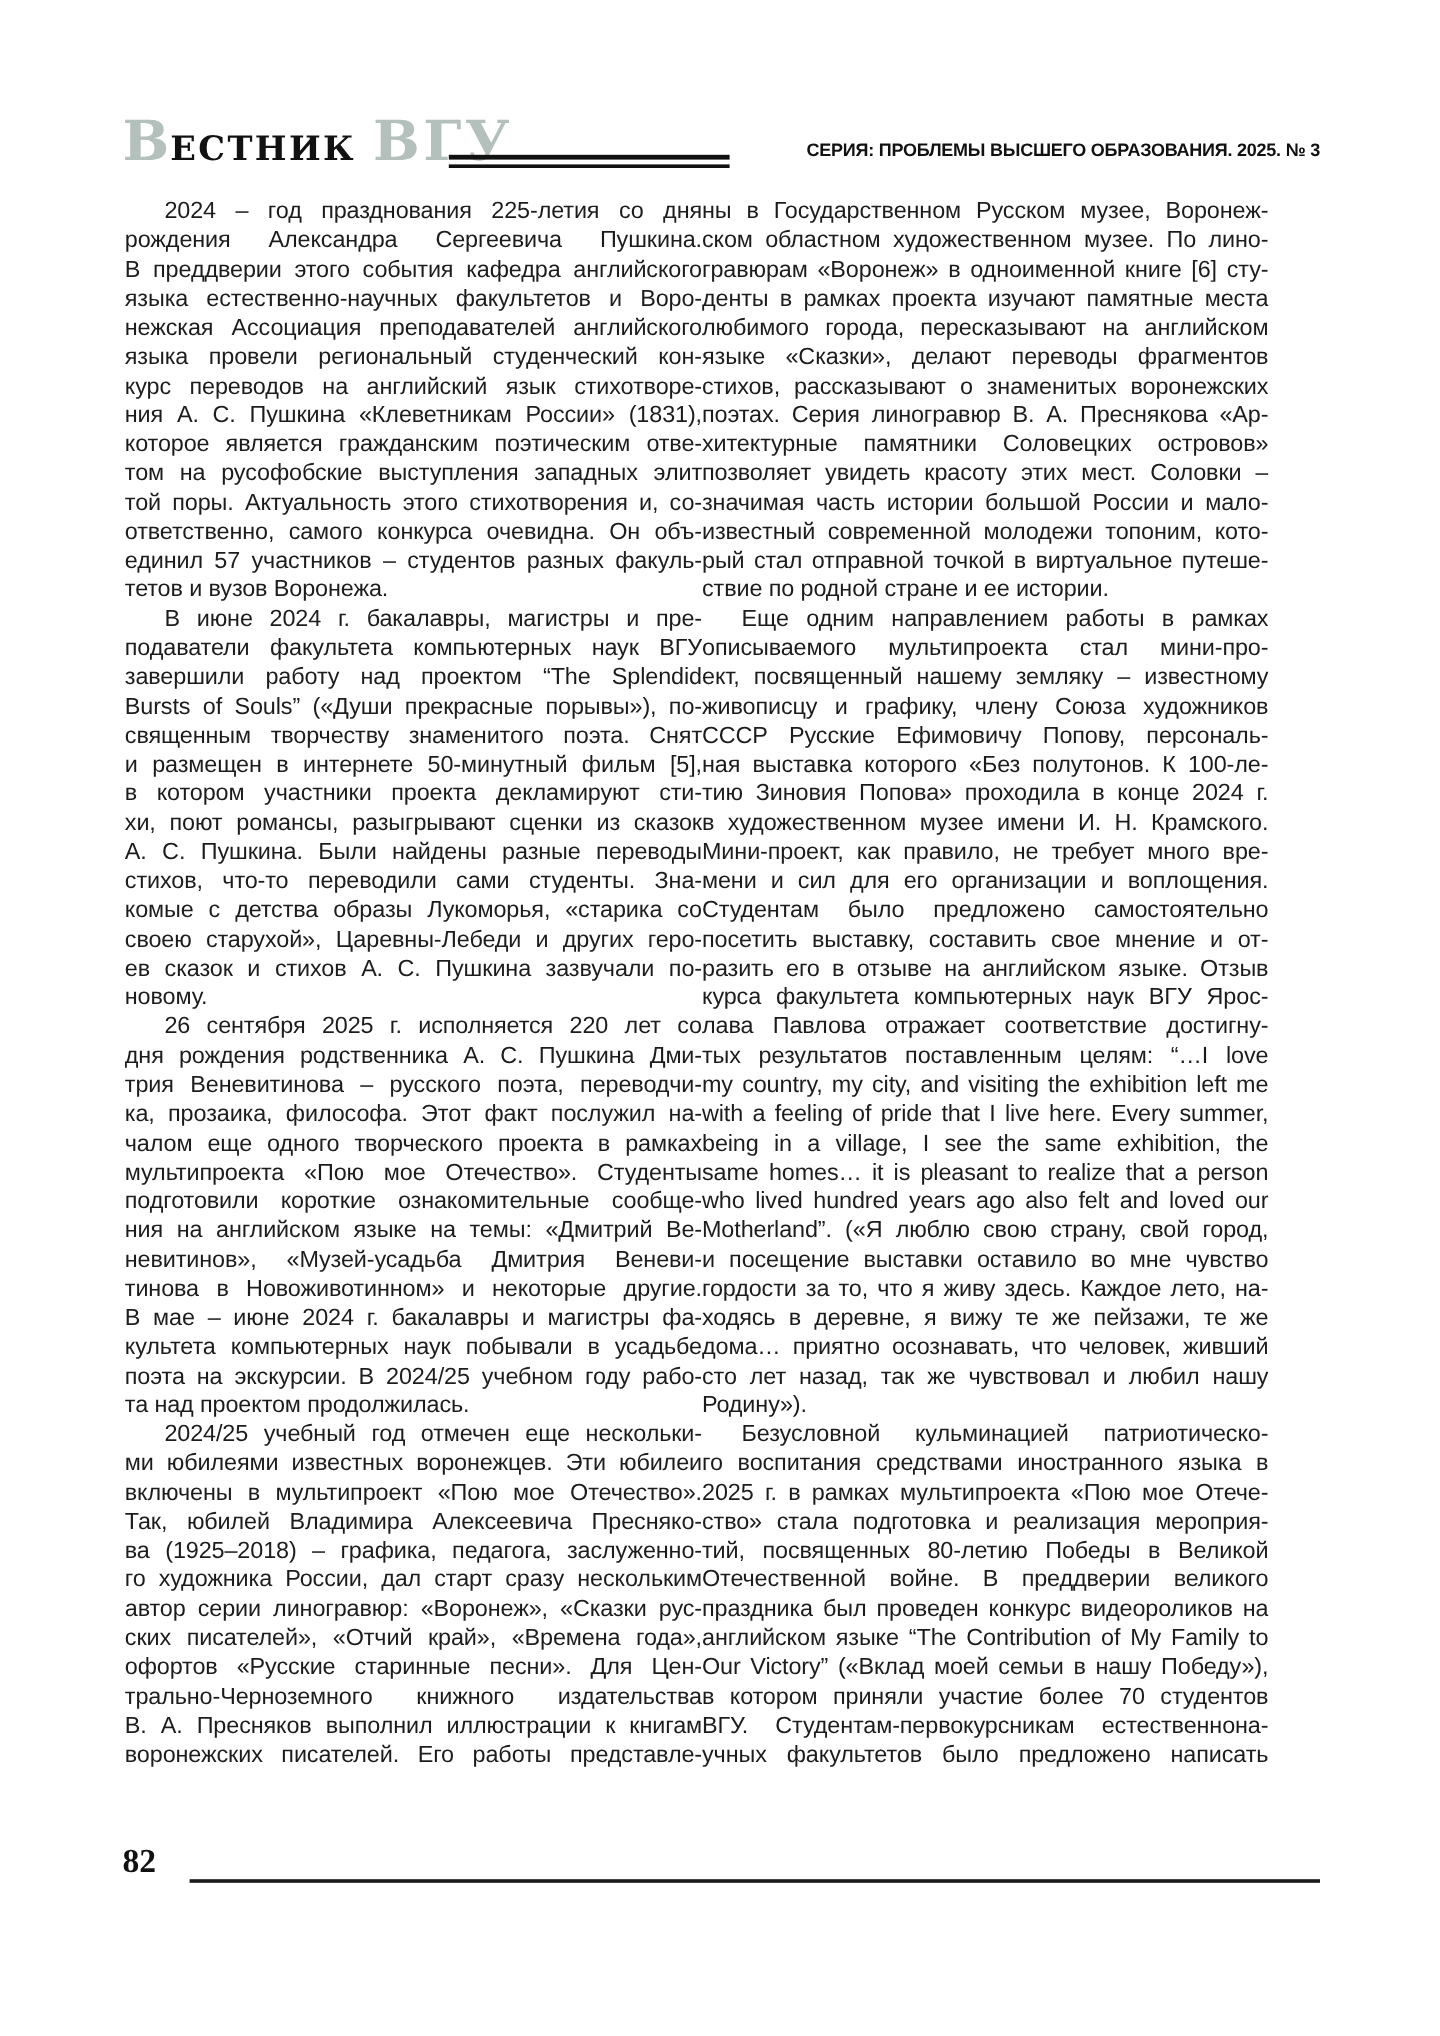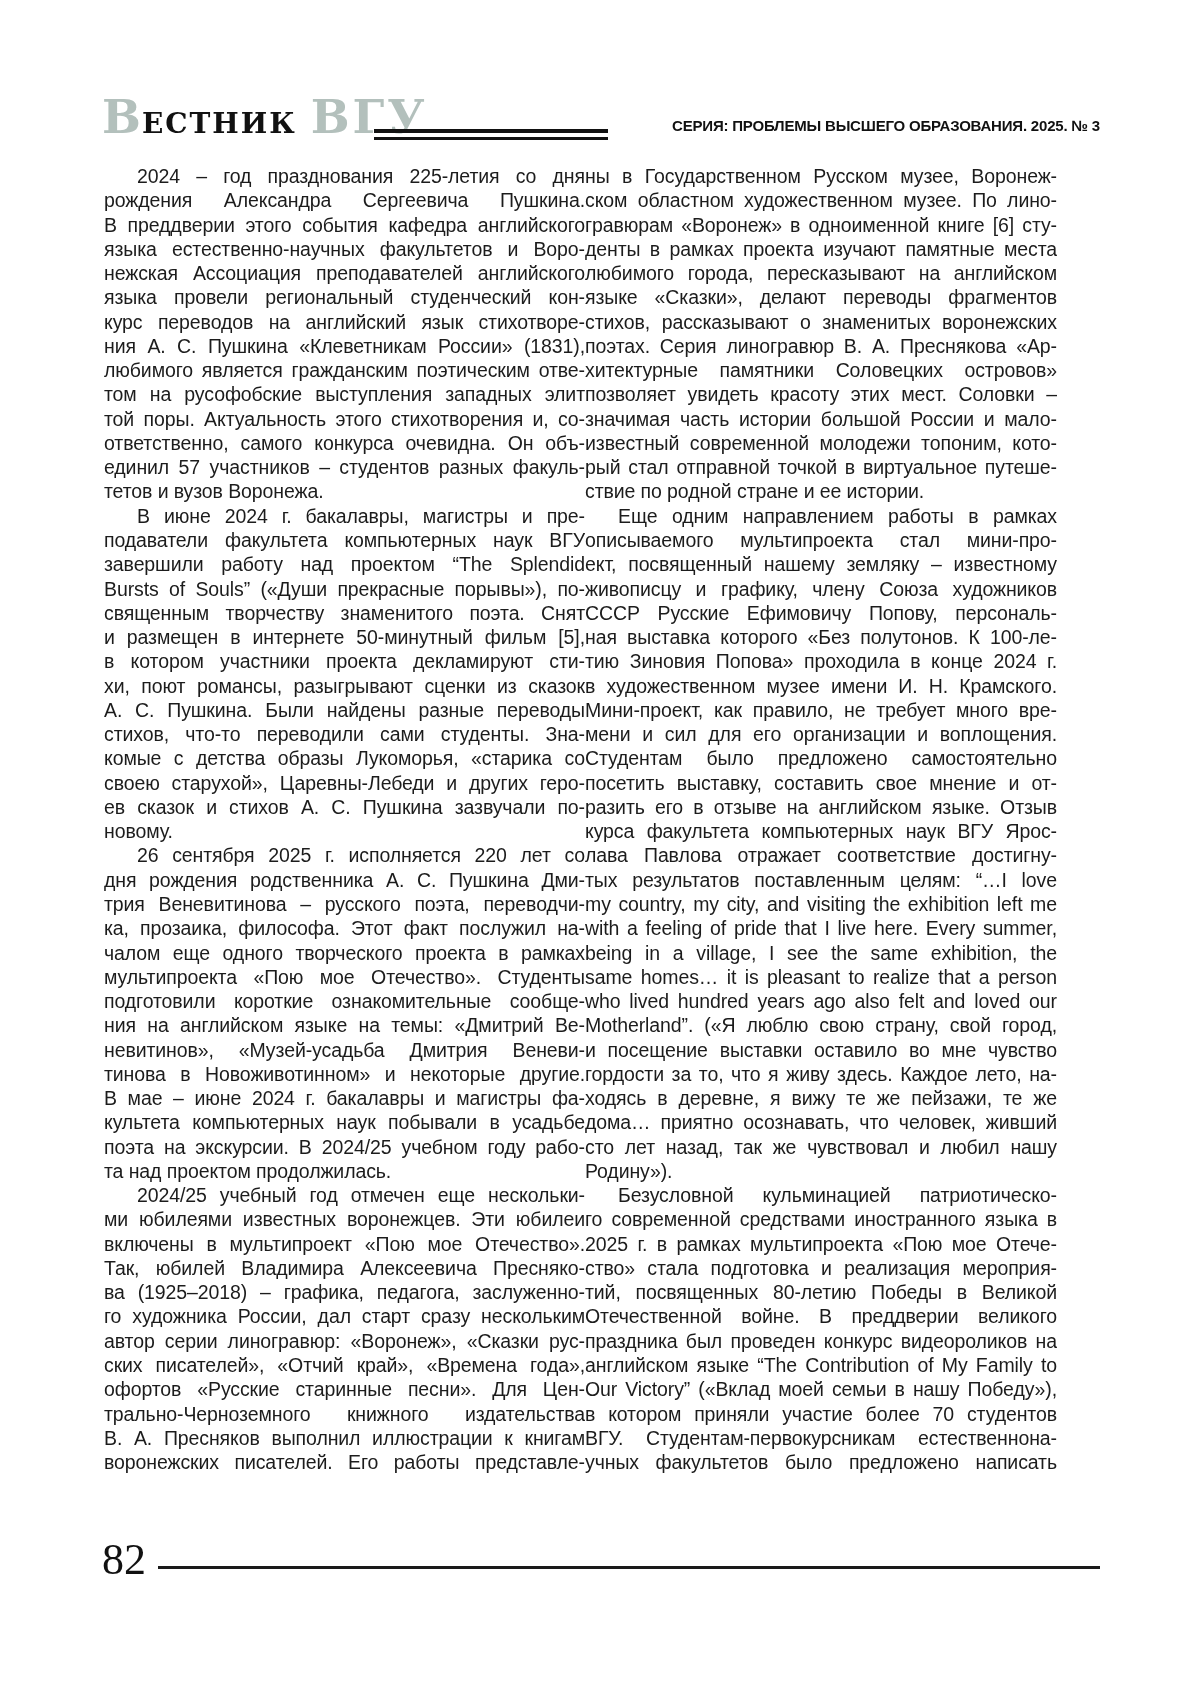--- a/index.html
+++ b/index.html
@@ -41,22 +41,22 @@
   .line{
     text-align:justify;text-align-last:justify;
     height:24.27px;overflow:hidden;white-space:normal;
     letter-spacing:-0.1px;
   }
   .line.lastline{text-align-last:left;}
   .para.indent .line:first-child{text-indent:33px;}
   
   .page-num{
     position:absolute;left:102px;top:1538px;
-    font-family:"Liberation Serif",serif;font-weight:normal;
-    font-size:44px;line-height:1;color:#111111;
+    font-family:"Liberation Serif",serif;font-weight:bold;
+    font-size:28px;line-height:1;color:#111111;
   }
   .footer-rule{
     position:absolute;left:158px;top:1566px;width:942px;height:0;
     border-top:3px solid #1a1a1a;
   }
 </style>
 </head>
 <body>
 
 <div class="page">
@@ -73,21 +73,21 @@
     <section class="col col-left" id="col-left">
         <div class="para indent">
           <div class="line">2024 – год празднования 225-летия со дня</div>
           <div class="line">рождения Александра Сергеевича Пушкина.</div>
           <div class="line">В преддверии этого события кафедра английского</div>
           <div class="line">языка естественно-научных факультетов и Воро-</div>
           <div class="line">нежская Ассоциация преподавателей английского</div>
           <div class="line">языка провели региональный студенческий кон-</div>
           <div class="line">курс переводов на английский язык стихотворе-</div>
           <div class="line">ния А. С. Пушкина «Клеветникам России» (1831),</div>
-          <div class="line">любимого является гражданским поэтическим отве-</div>
+          <div class="line">которое является гражданским поэтическим отве-</div>
           <div class="line">том на русофобские выступления западных элит</div>
           <div class="line">той поры. Актуальность этого стихотворения и, со-</div>
           <div class="line">ответственно, самого конкурса очевидна. Он объ-</div>
           <div class="line">единил 57 участников – студентов разных факуль-</div>
           <div class="line lastline">тетов и вузов Воронежа.</div>
         </div>
         <div class="para indent">
           <div class="line">В июне 2024 г. бакалавры, магистры и пре-</div>
           <div class="line">подаватели факультета компьютерных наук ВГУ</div>
           <div class="line">завершили работу над проектом “The Splendid</div>
@@ -176,21 +176,21 @@
           <div class="line">Motherland”. («Я люблю свою страну, свой город,</div>
           <div class="line">и посещение выставки оставило во мне чувство</div>
           <div class="line">гордости за то, что я живу здесь. Каждое лето, на-</div>
           <div class="line">ходясь в деревне, я вижу те же пейзажи, те же</div>
           <div class="line">дома… приятно осознавать, что человек, живший</div>
           <div class="line">сто лет назад, так же чувствовал и любил нашу</div>
           <div class="line lastline">Родину»).</div>
         </div>
         <div class="para indent">
           <div class="line">Безусловной кульминацией патриотическо-</div>
-          <div class="line">го современной средствами иностранного языка в</div>
+          <div class="line">го воспитания средствами иностранного языка в</div>
           <div class="line">2025 г. в рамках мультипроекта «Пою мое Отече-</div>
           <div class="line">ство» стала подготовка и реализация мероприя-</div>
           <div class="line">тий, посвященных 80-летию Победы в Великой</div>
           <div class="line">Отечественной войне. В преддверии великого</div>
           <div class="line">праздника был проведен конкурс видеороликов на</div>
           <div class="line">английском языке “The Contribution of My Family to</div>
           <div class="line">Our Victory” («Вклад моей семьи в нашу Победу»),</div>
           <div class="line">в котором приняли участие более 70 студентов</div>
           <div class="line">ВГУ. Студентам-первокурсникам естественнона-</div>
           <div class="line">учных факультетов было предложено написать</div>

